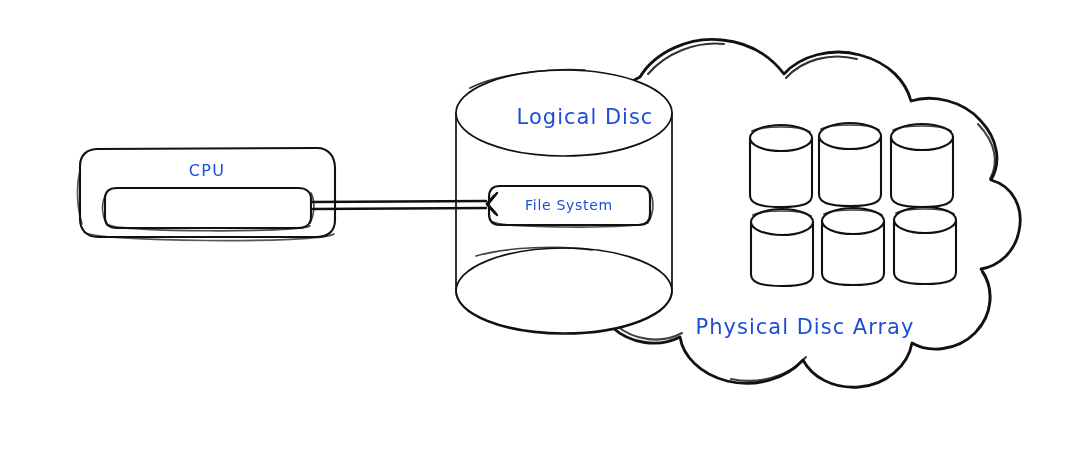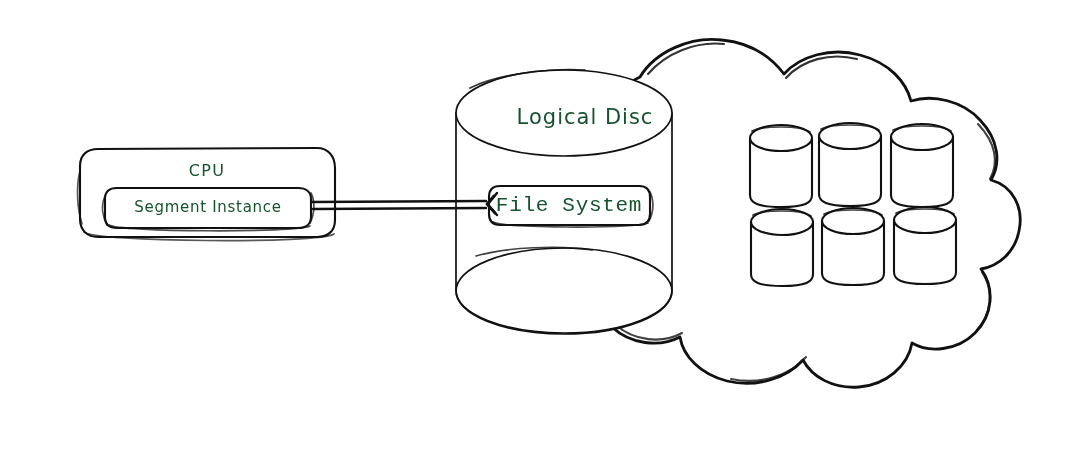--- a/index.html
+++ b/index.html
@@ -34,31 +34,31 @@
     stroke-linejoin: round;
   }
   .s-thin  { stroke-width: 1.7; }
   .s-med   { stroke-width: 2.1; }
   .s-thick { stroke-width: 2.8; }
   .s-arrow { stroke-width: 2.4; }
   .fillwhite { fill: #ffffff; }
   .label {
     position: absolute;
     white-space: nowrap;
-    color: #14532d;
+    color: #1d4ed8;
     font-family: "DejaVu Sans", sans-serif;
     font-weight: 400;
     letter-spacing: 0.6px;
     transform: translate(-50%, -50%);
     text-align: center;
   }
   #label-cpu            { left: 207px; top: 170px; font-size: 16px; letter-spacing: 1.4px; }
   #label-segment        { left: 208px; top: 207px; font-size: 15px; letter-spacing: 0.7px; }
   #label-logical-disc   { left: 585px; top: 117px; font-size: 21px; letter-spacing: 1.0px; }
-  #label-file-system    { left: 569px; top: 205px; font-size: 21px; letter-spacing: 0.7px; font-family: Liberation Mono, monospace; }
+  #label-file-system    { left: 569px; top: 205px; font-size: 14px; letter-spacing: 0.7px; }
   #label-physical-array { left: 805px; top: 327px; font-size: 21px; letter-spacing: 1.0px; }
 </style>
 </head>
 <body>
 
 <div id="diagram-root">
 
   <svg id="diagram-svg" viewBox="0 0 1080 459">
 
     <g>
@@ -172,20 +172,20 @@
       <path class="stroke s-arrow" d="M 313 209 L 486 208"></path>
       <path class="stroke s-arrow" d="M 497 193 L 488 204"></path>
       <path class="stroke s-arrow" d="M 497 215 L 488 205"></path>
       <path class="stroke s-thick" d="M 494 196 L 487 204 L 495 213"></path>
     </g>
 
   </svg>
 
   <div class="label" id="label-cpu">CPU</div>
 
-  <div class="label" id="label-segment">Segment Instance</div>
 
   <div class="label" id="label-logical-disc">Logical Disc</div>
 
   <div class="label" id="label-file-system">File System</div>
 
+  <div class="label" id="label-physical-array">Physical Disc Array</div>
 
 </div>
 
 </body></html>

